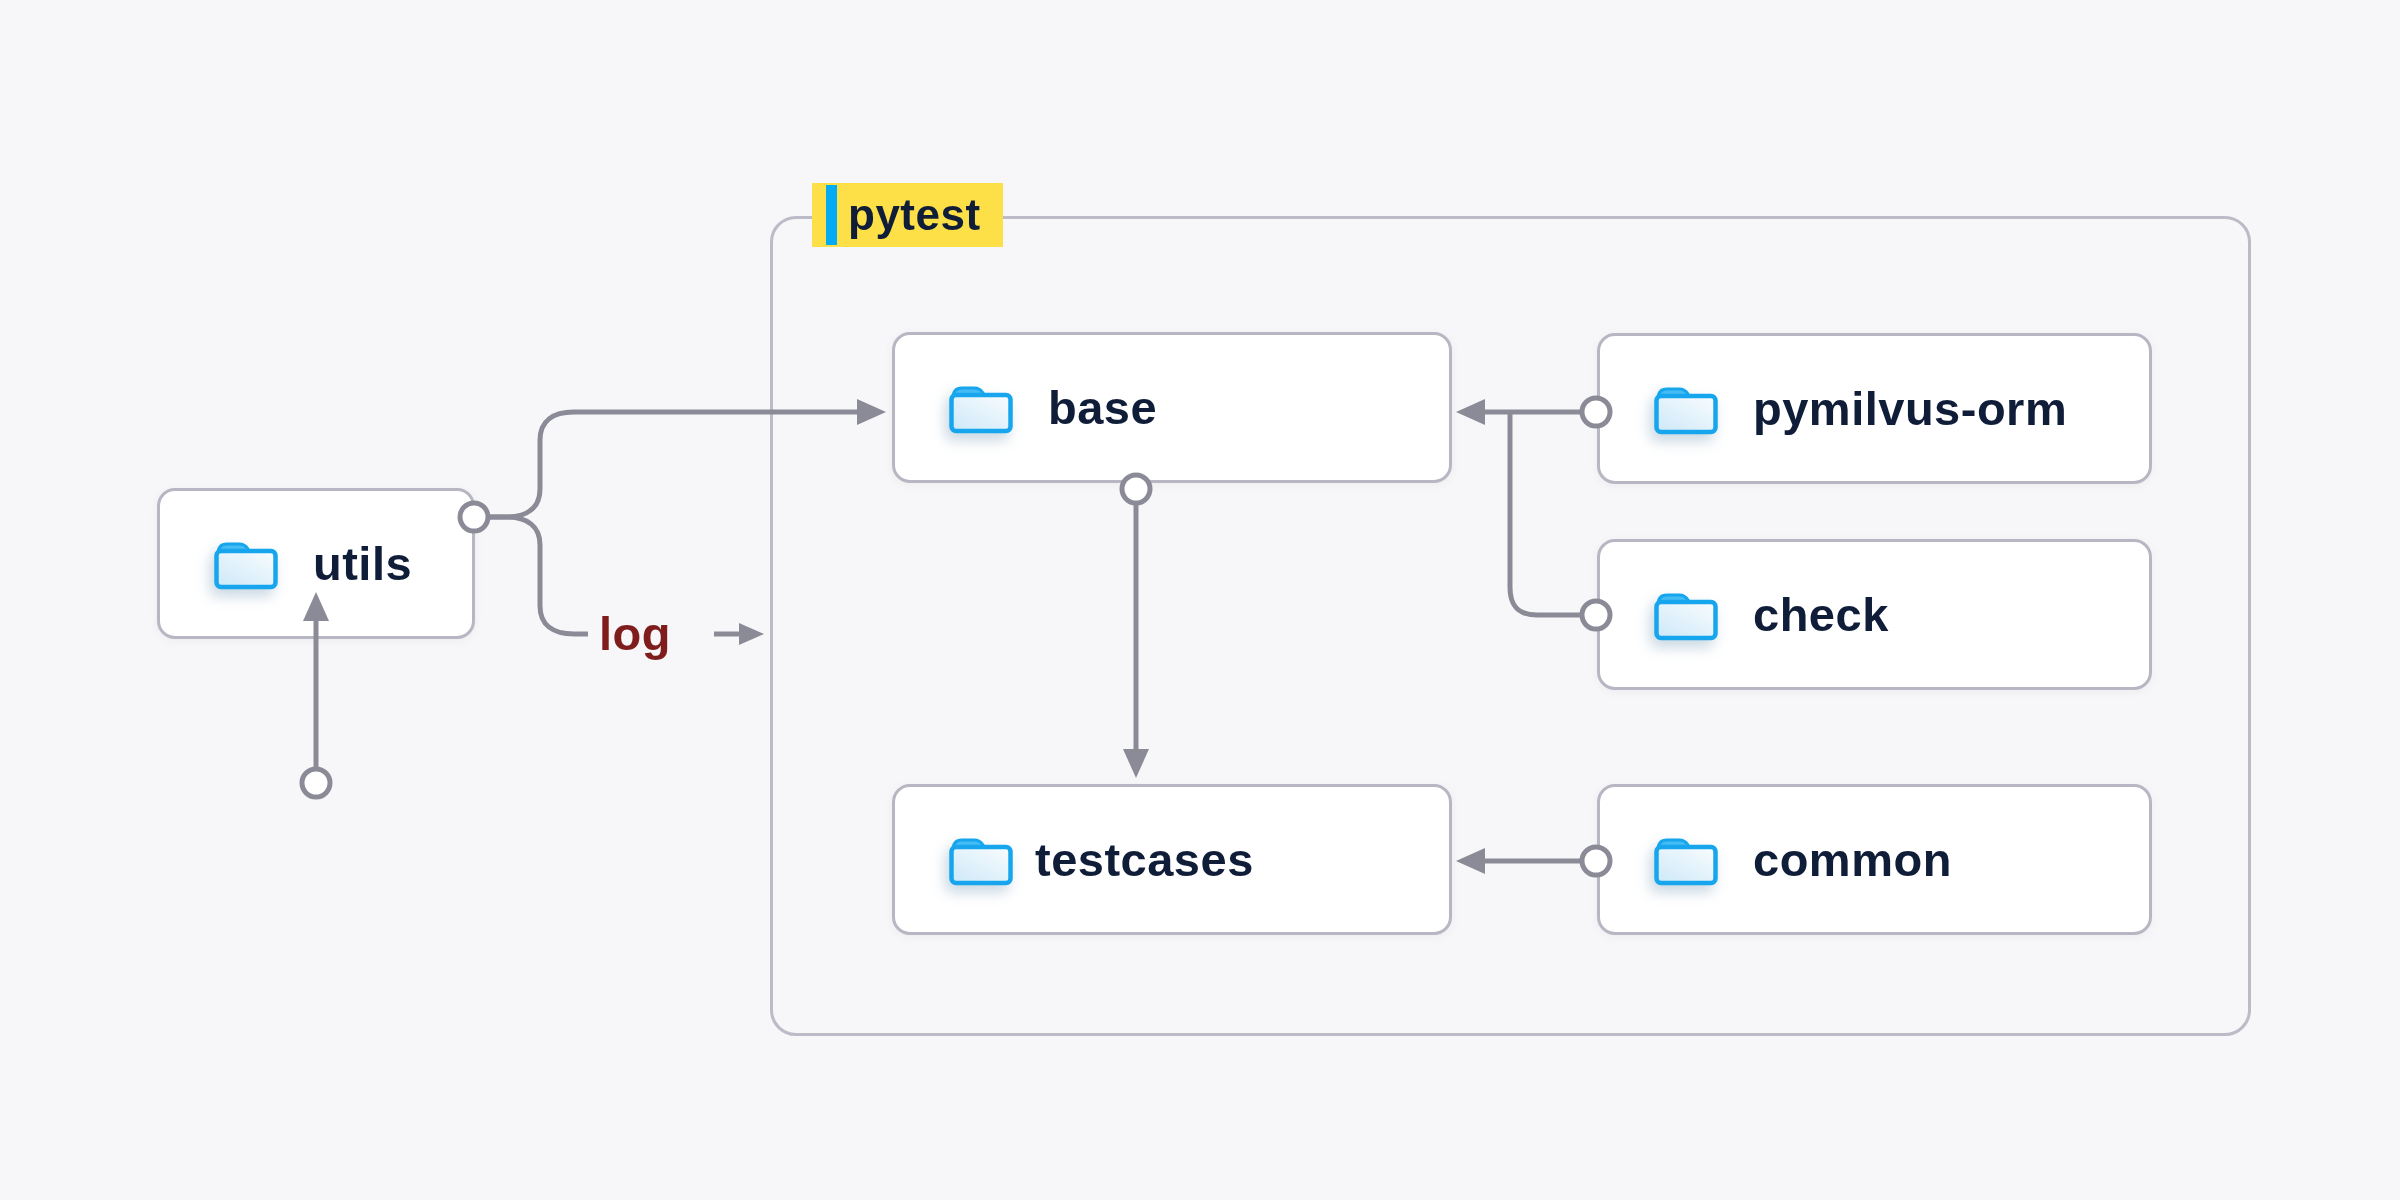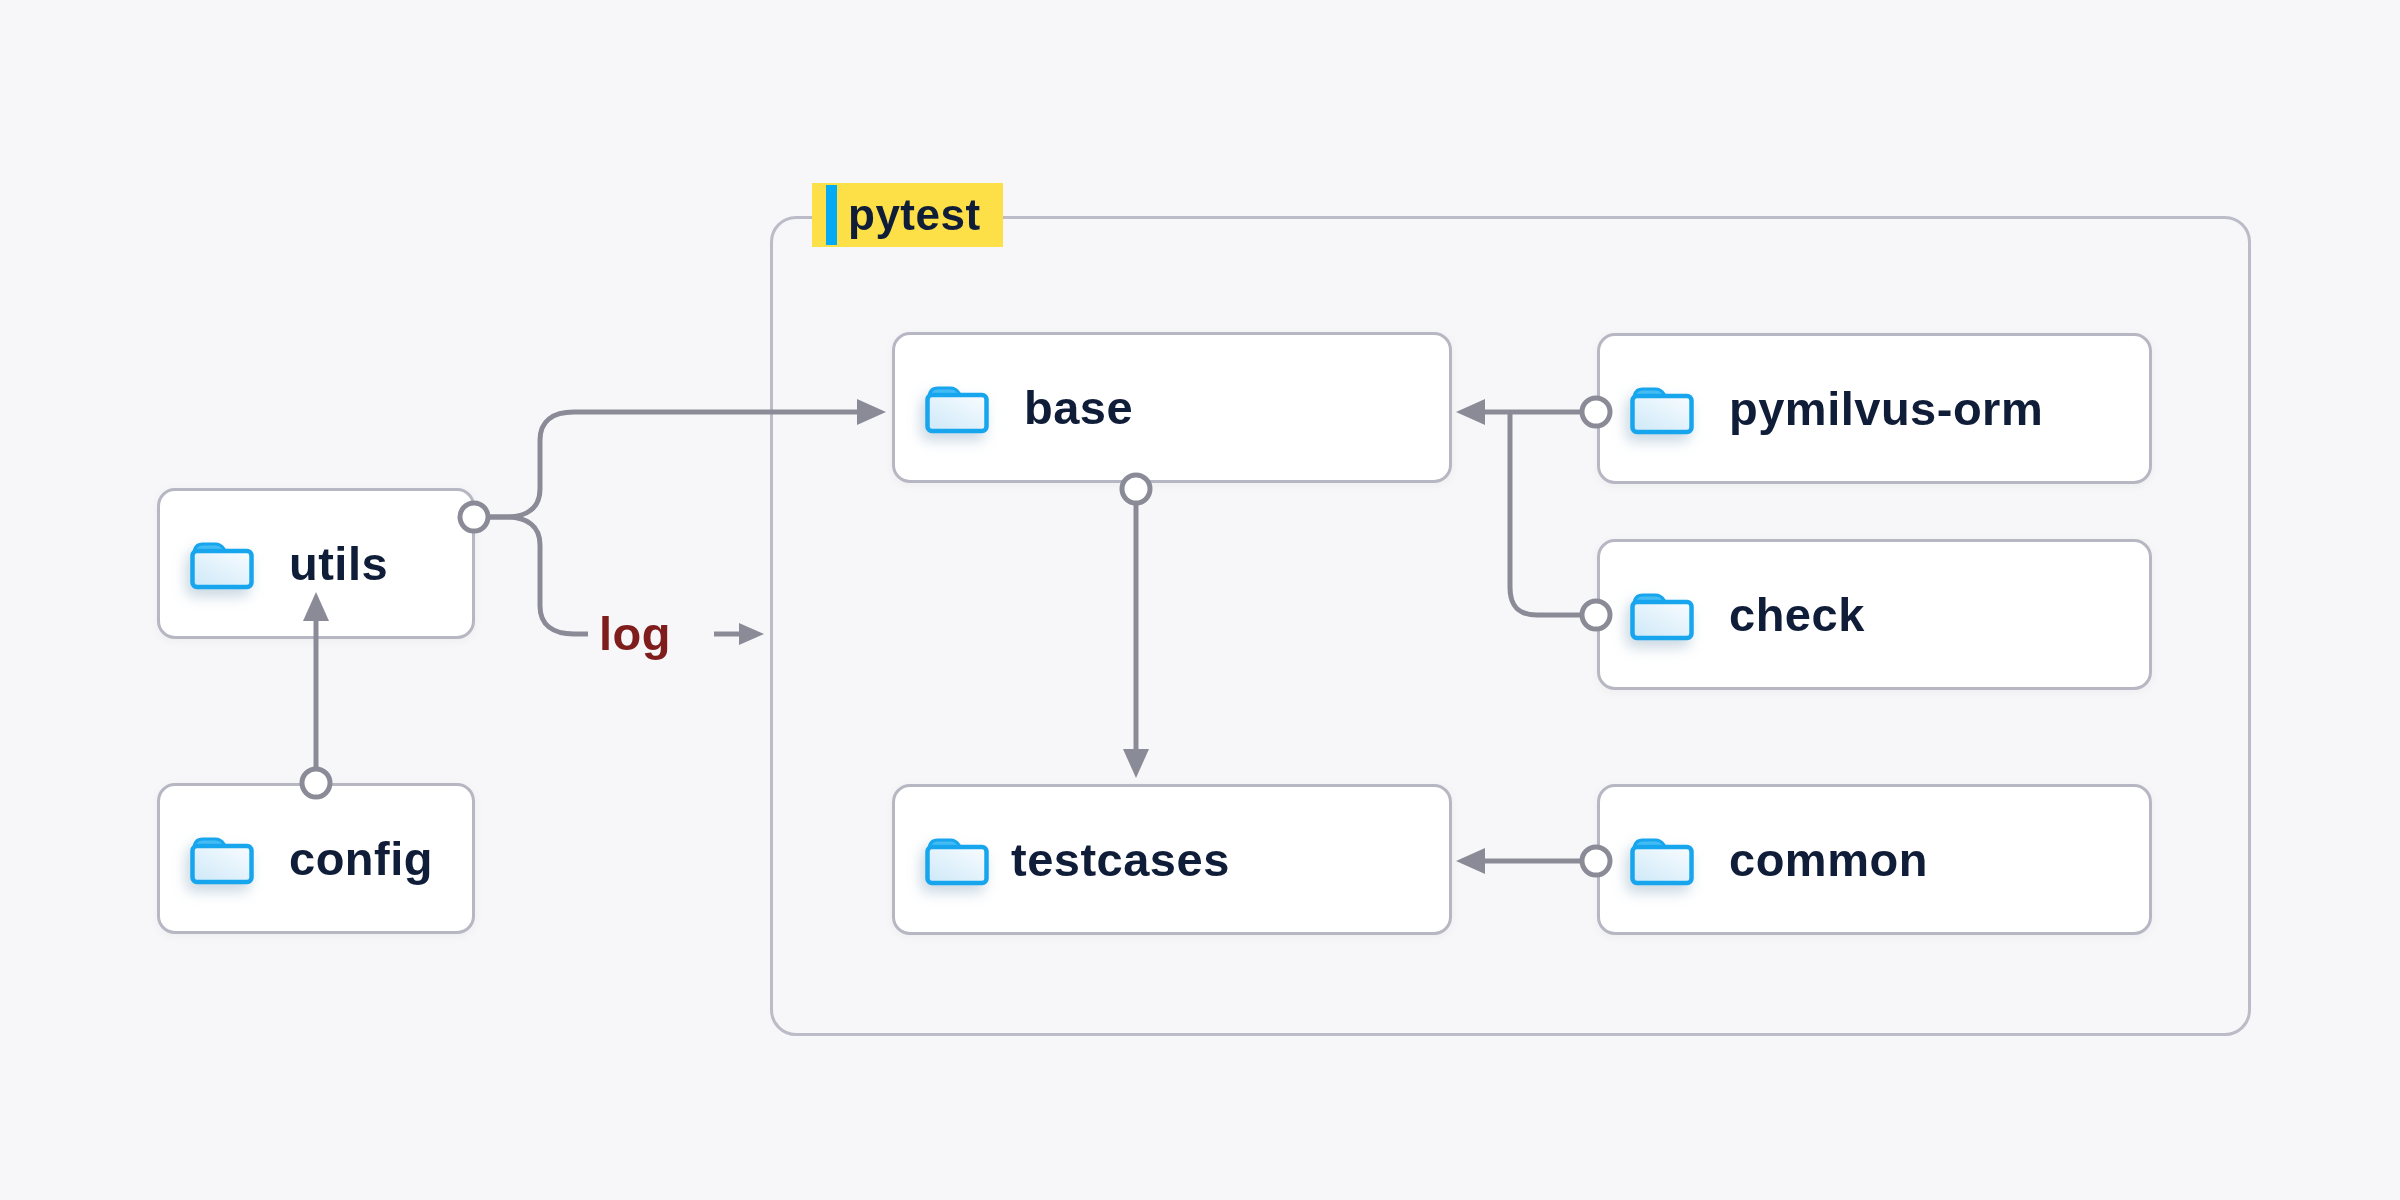--- a/index.html
+++ b/index.html
@@ -48,21 +48,21 @@
   
   .node {
     position: absolute;
     height: 151px;
     background: #ffffff;
     border: 3px solid #b7b7c4;
     border-radius: 18px;
     box-sizing: border-box;
     display: flex;
     align-items: center;
-    padding-left: 28px;
+    padding-left: 52px;
     gap: 33px;
     box-shadow: 0 2px 8px rgba(120,120,145,0.07);
     z-index: 2;
   }
   .node .node-label {
     font-size: 47px;
     font-weight: 700;
     color: #101d38;
     letter-spacing: 0.5px;
     white-space: nowrap;
@@ -128,27 +128,20 @@
   </div>
 
   <div class="node" id="node-utils">
     <svg class="folder-svg" width="68" height="52" viewBox="0 0 68 52">
       <path d="M6 16 Q6 6 15 6 L27 6 Q33 6 36 11 L40 18 L6 18 Z" fill="#44bcf3" stroke="#17a6ee" stroke-width="3"></path>
       <rect x="4.5" y="13" width="59" height="36" rx="4.5" fill="url(#fgrad)" stroke="#17a6ee" stroke-width="4.5"></rect>
     </svg>
     <span class="node-label">utils</span>
   </div>
 
-  <div class="node" id="node-config">
-    <svg class="folder-svg" width="68" height="52" viewBox="0 0 68 52">
-      <path d="M6 16 Q6 6 15 6 L27 6 Q33 6 36 11 L40 18 L6 18 Z" fill="#44bcf3" stroke="#17a6ee" stroke-width="3"></path>
-      <rect x="4.5" y="13" width="59" height="36" rx="4.5" fill="url(#fgrad)" stroke="#17a6ee" stroke-width="4.5"></rect>
-    </svg>
-    <span class="node-label">config</span>
-  </div>
 
   <div class="node" id="node-base">
     <svg class="folder-svg" width="68" height="52" viewBox="0 0 68 52">
       <path d="M6 16 Q6 6 15 6 L27 6 Q33 6 36 11 L40 18 L6 18 Z" fill="#44bcf3" stroke="#17a6ee" stroke-width="3"></path>
       <rect x="4.5" y="13" width="59" height="36" rx="4.5" fill="url(#fgrad)" stroke="#17a6ee" stroke-width="4.5"></rect>
     </svg>
     <span class="node-label">base</span>
   </div>
 
   <div class="node" id="node-testcases">

